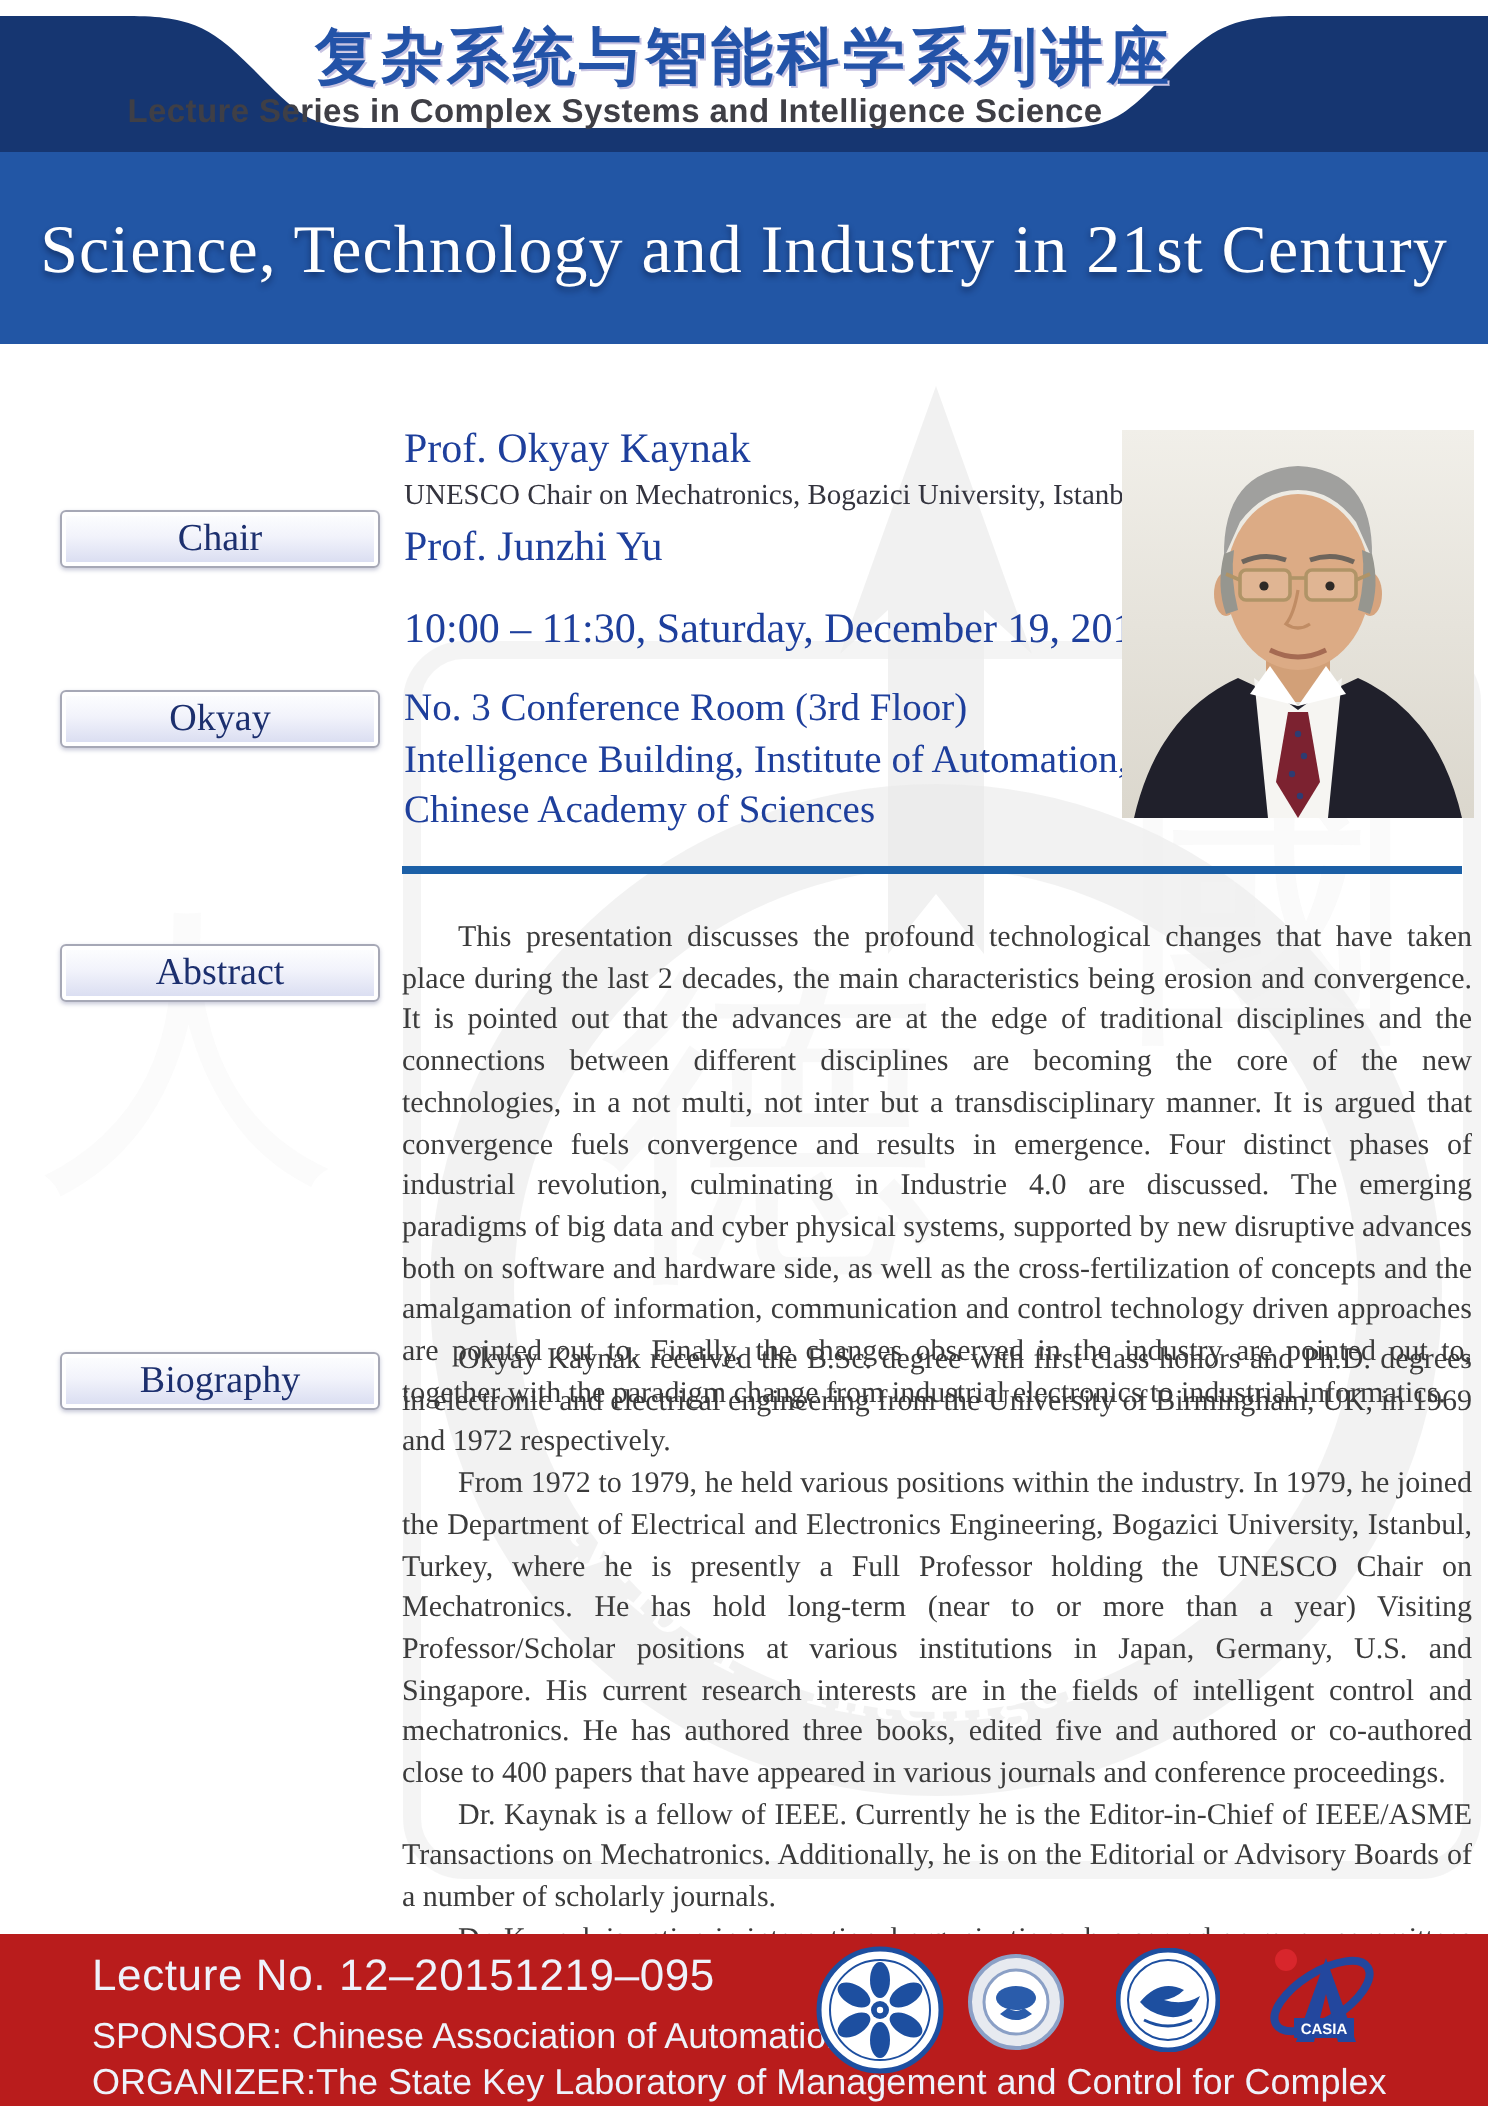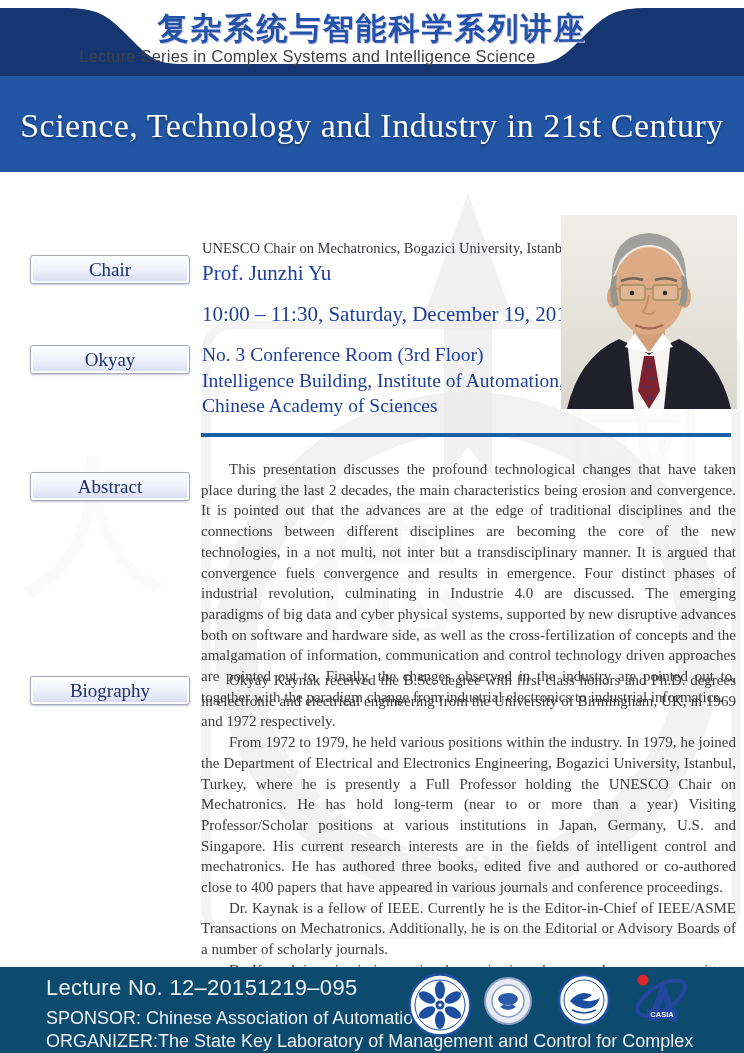--- a/index.html
+++ b/index.html
@@ -12,21 +12,21 @@
   .hdr-svg{position:absolute;top:0;left:0;z-index:2;}
   .series-title-zh{
     position:absolute;top:8px;left:0;width:744px;text-align:center;z-index:3;
     font-family:"Liberation Sans","DejaVu Sans",sans-serif;
     font-size:31px;font-weight:bold;color:#2353a8;letter-spacing:2px;
     text-shadow:1px 1px 0 #c9c4e2;
   }
   .series-title-en{
     position:absolute;top:47px;left:0;width:615px;text-align:center;z-index:3;
     font-family:"Liberation Sans","DejaVu Sans",sans-serif;
-    font-size:16.5px;color:#3f3f46;letter-spacing:0.2px;
+    font-size:16.5px;color:#3f3f46;letter-spacing:0.2px;font-weight:bold;
   }
   .lecture-title{
     position:absolute;top:107px;left:0;width:744px;text-align:center;z-index:3;
     font-size:34px;color:#ffffff;letter-spacing:0.5px;
     text-shadow:0 2px 3px rgba(0,10,40,0.45);
   }
   
   .wm{position:absolute;top:175px;left:0;z-index:0;pointer-events:none;}
   
   .label-box{
@@ -46,21 +46,21 @@
   
   .bodytxt{
     position:absolute;left:201px;width:535px;z-index:2;
     font-size:15px;line-height:20.7px;color:#3b3b3b;text-align:justify;
   }
   .bodytxt p{margin:0;text-indent:28px;}
   #abstract-text{top:459px;}
   #bio-text{top:670px;}
   
   .footer{
-    position:absolute;left:0;top:967px;width:744px;height:86px;background:#0c4a6e;z-index:2;
+    position:absolute;left:0;top:967px;width:744px;height:86px;background:#b91c1c;z-index:2;
     font-family:"Liberation Sans","DejaVu Sans",sans-serif;color:#eef2fb;
   }
   .f-lecno{position:absolute;left:46px;top:8px;font-size:22px;letter-spacing:0.3px;}
   .f-sponsor{position:absolute;left:46px;top:41px;font-size:18px;}
   .f-organizer{position:absolute;left:46px;top:64px;font-size:18px;}
   .logo{position:absolute;z-index:3;}
   #logo1{left:408px;top:973px;}
   #logo2{left:484px;top:977px;}
   #logo3{left:558px;top:974px;}
   #logo4{left:630px;top:971px;}
@@ -103,20 +103,21 @@
   <div class="label-box" style="top:345px">
     <span>Okyay</span>
   </div>
   <div class="label-box" style="top:472px">
     <span>Abstract</span>
   </div>
   <div class="label-box" style="top:676px">
     <span>Biography</span>
   </div>
 
+  <div class="val val-name" style="top:212px">Prof. Okyay Kaynak</div>
   <div class="val val-sub" style="top:240px">UNESCO Chair on Mechatronics, Bogazici University, Istanbul, Turkey</div>
   <div class="val val-name" style="top:261px">Prof. Junzhi Yu</div>
   <div class="val val-name" style="top:302px">10:00 – 11:30, Saturday, December 19, 2015</div>
   <div class="val venue-lines" style="top:342px">
     <div>No. 3 Conference Room (3rd Floor)</div>
     <div>Intelligence Building, Institute of Automation,</div>
     <div>Chinese Academy of Sciences</div>
   </div>
 
   <svg class="photo" viewBox="0 0 176 194">

